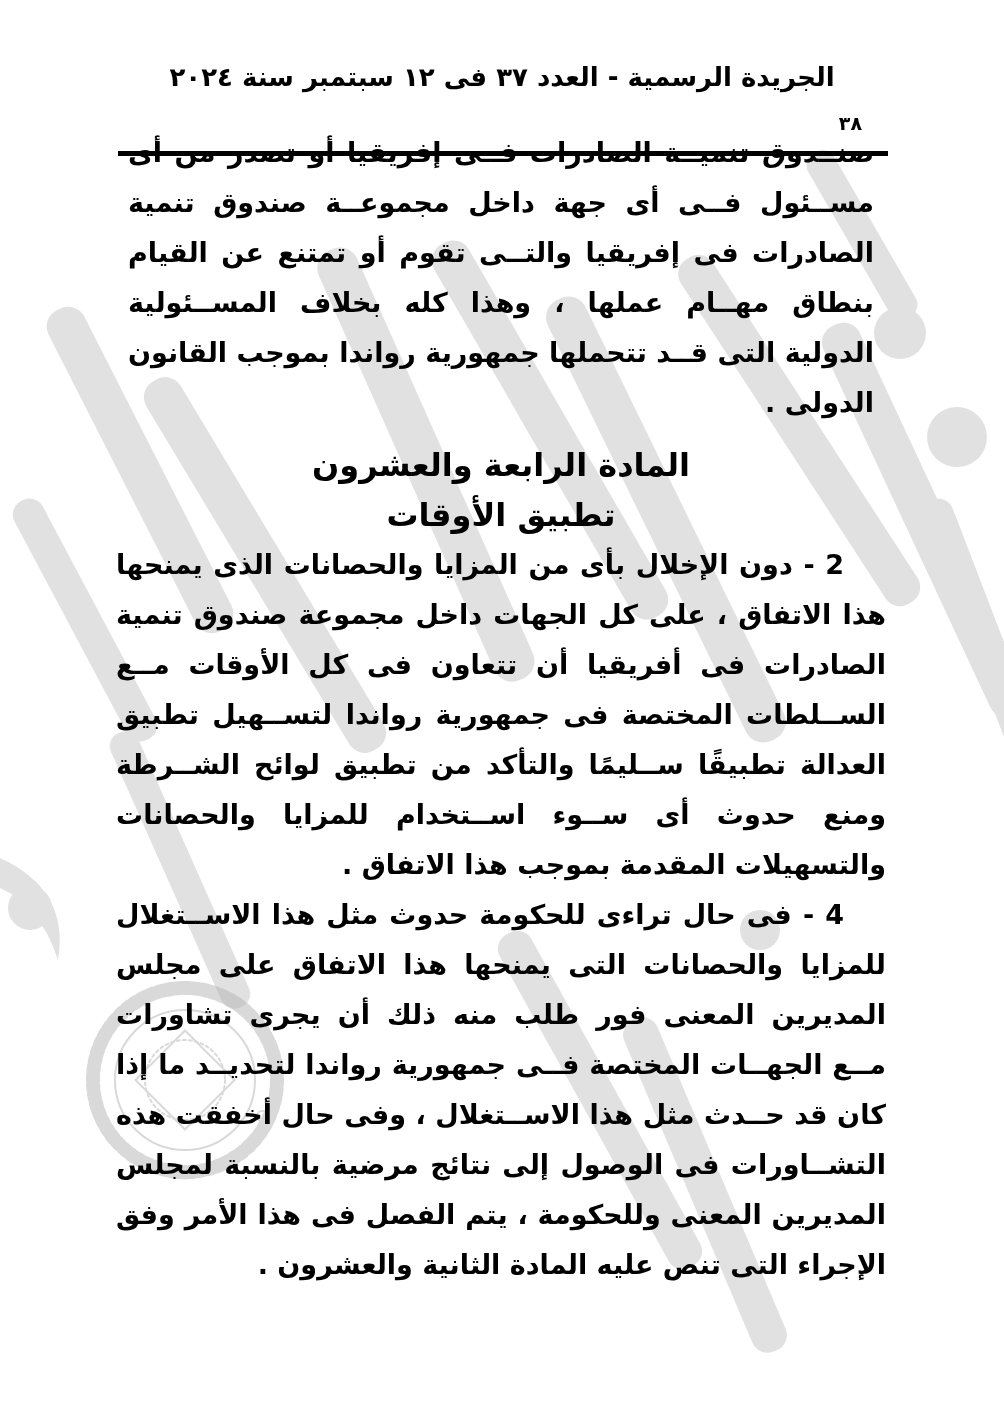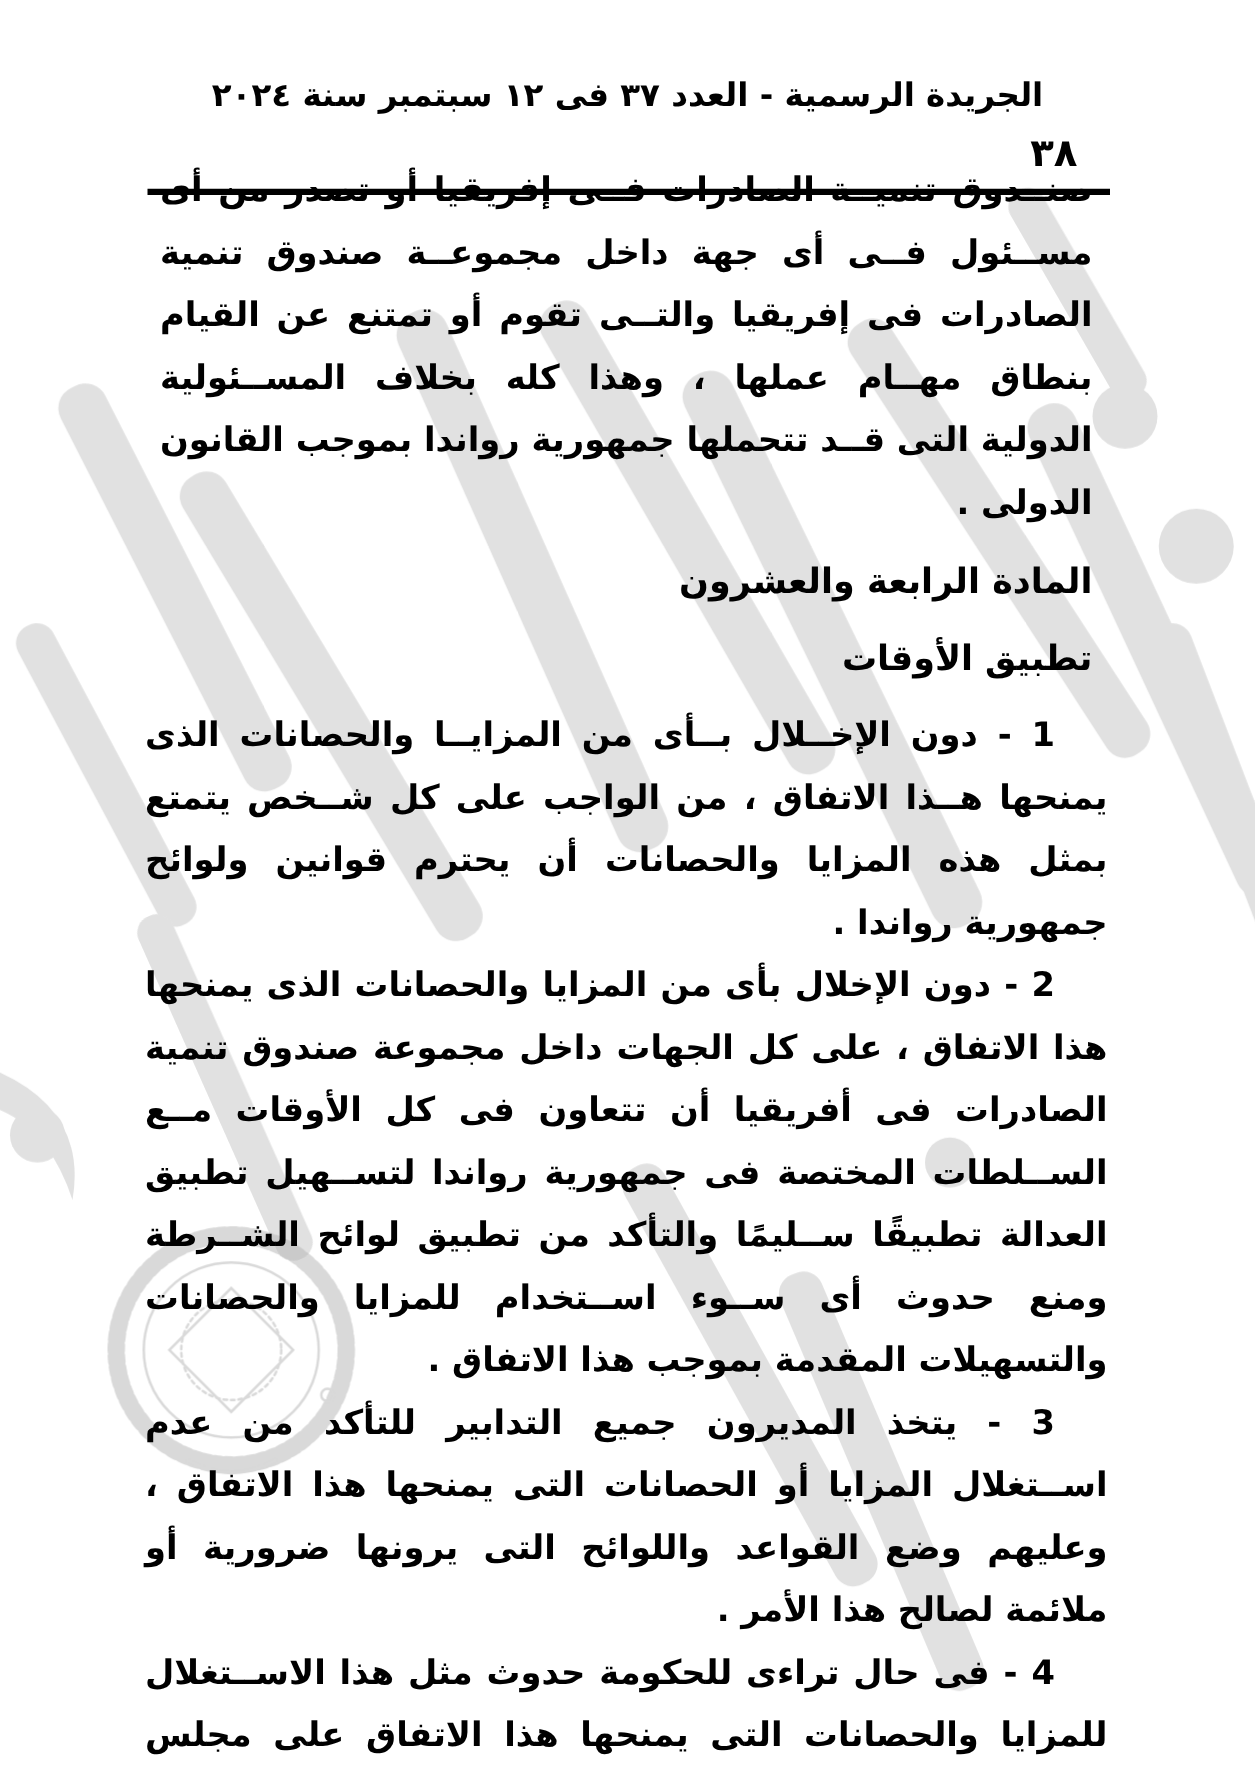--- a/index.html
+++ b/index.html
@@ -18,40 +18,40 @@
     z-index:0;pointer-events:none;
   }
   .page-header{position:relative;z-index:1;padding-top:60px;}
   .header-title{
     text-align:center;
     font-size:26px;font-weight:bold;
     line-height:34px;
   }
   .page-number{
     position:absolute;top:106px;right:142px;
-    font-size:31px;font-weight:bold;line-height:34px;
+    font-size:19px;font-weight:bold;line-height:34px;
   }
   .header-rule{
     position:absolute;z-index:1;
     left:118px;top:151px;width:770px;height:5px;
     background:#000;
   }
   .document-body{
     position:relative;z-index:1;
     margin:34px 118px 0 116px;
     font-size:27px;font-weight:bold;
     line-height:50px;
     text-align:justify;
     text-justify:inter-word;
   }
   .para{margin:12px;}
   .clause{text-indent:42px;margin:0;}
   .heading{
-    margin:12px;text-align:right;
-    font-size:28px;font-weight:bold;line-height:50px;
+    margin:0;text-align:center;
+    font-size:32px;font-weight:bold;line-height:50px;
   }
   .clause-number{white-space:pre;}
 </style>
 </head>
 <body>
 
 <div class="page">
 
   <svg class="watermark-layer" viewBox="0 0 1004 1417" aria-hidden="true">
     <g opacity="0.55" fill="#c9c9c9">
@@ -90,22 +90,20 @@
   </div>
   <div class="header-rule"></div>
 
   <div class="document-body">
 
     <p class="para">صنــدوق تنميــة الصادرات فــى إفريقيا أو تصدر من أى مســئول فــى أى جهة داخل مجموعــة صندوق تنمية الصادرات فى إفريقيا والتــى تقوم أو تمتنع عن القيام بنطاق مهــام عملها ، وهذا كله بخلاف المســئولية الدولية التى قــد تتحملها جمهورية رواندا بموجب القانون الدولى .</p>
 
     <h2 class="heading">المادة الرابعة والعشرون</h2>
     <h3 class="heading">تطبيق الأوقات</h3>
 
-    <p class="para clause"><span class="clause-number">1 - </span><span>دون الإخــلال بــأى من المزايــا والحصانات الذى يمنحها هــذا الاتفاق ، من الواجب على كل شــخص يتمتع بمثل هذه المزايا والحصانات أن يحترم قوانين ولوائح جمهورية رواندا .</span></p>
 
     <p class="para clause"><span class="clause-number">2 - </span><span>دون الإخلال بأى من المزايا والحصانات الذى يمنحها هذا الاتفاق ، على كل الجهات داخل مجموعة صندوق تنمية الصادرات فى أفريقيا أن تتعاون فى كل الأوقات مــع الســلطات المختصة فى جمهورية رواندا لتســهيل تطبيق العدالة تطبيقًا ســليمًا والتأكد من تطبيق لوائح الشــرطة ومنع حدوث أى ســوء اســتخدام للمزايا والحصانات والتسهيلات المقدمة بموجب هذا الاتفاق .</span></p>
 
-    <p class="para clause"><span class="clause-number">3 - </span><span>يتخذ المديرون جميع التدابير للتأكد من عدم اســتغلال المزايا أو الحصانات التى يمنحها هذا الاتفاق ، وعليهم وضع القواعد واللوائح التى يرونها ضرورية أو ملائمة لصالح هذا الأمر .</span></p>
 
     <p class="para clause"><span class="clause-number">4 - </span><span>فى حال تراءى للحكومة حدوث مثل هذا الاســتغلال للمزايا والحصانات التى يمنحها هذا الاتفاق على مجلس المديرين المعنى فور طلب منه ذلك أن يجرى تشاورات مــع الجهــات المختصة فــى جمهورية رواندا لتحديــد ما إذا كان قد حــدث مثل هذا الاســتغلال ، وفى حال أخفقت هذه التشــاورات فى الوصول إلى نتائج مرضية بالنسبة لمجلس المديرين المعنى وللحكومة ، يتم الفصل فى هذا الأمر وفق الإجراء التى تنص عليه المادة الثانية والعشرون .</span></p>
 
   </div>
 </div>
 
 </body></html>

